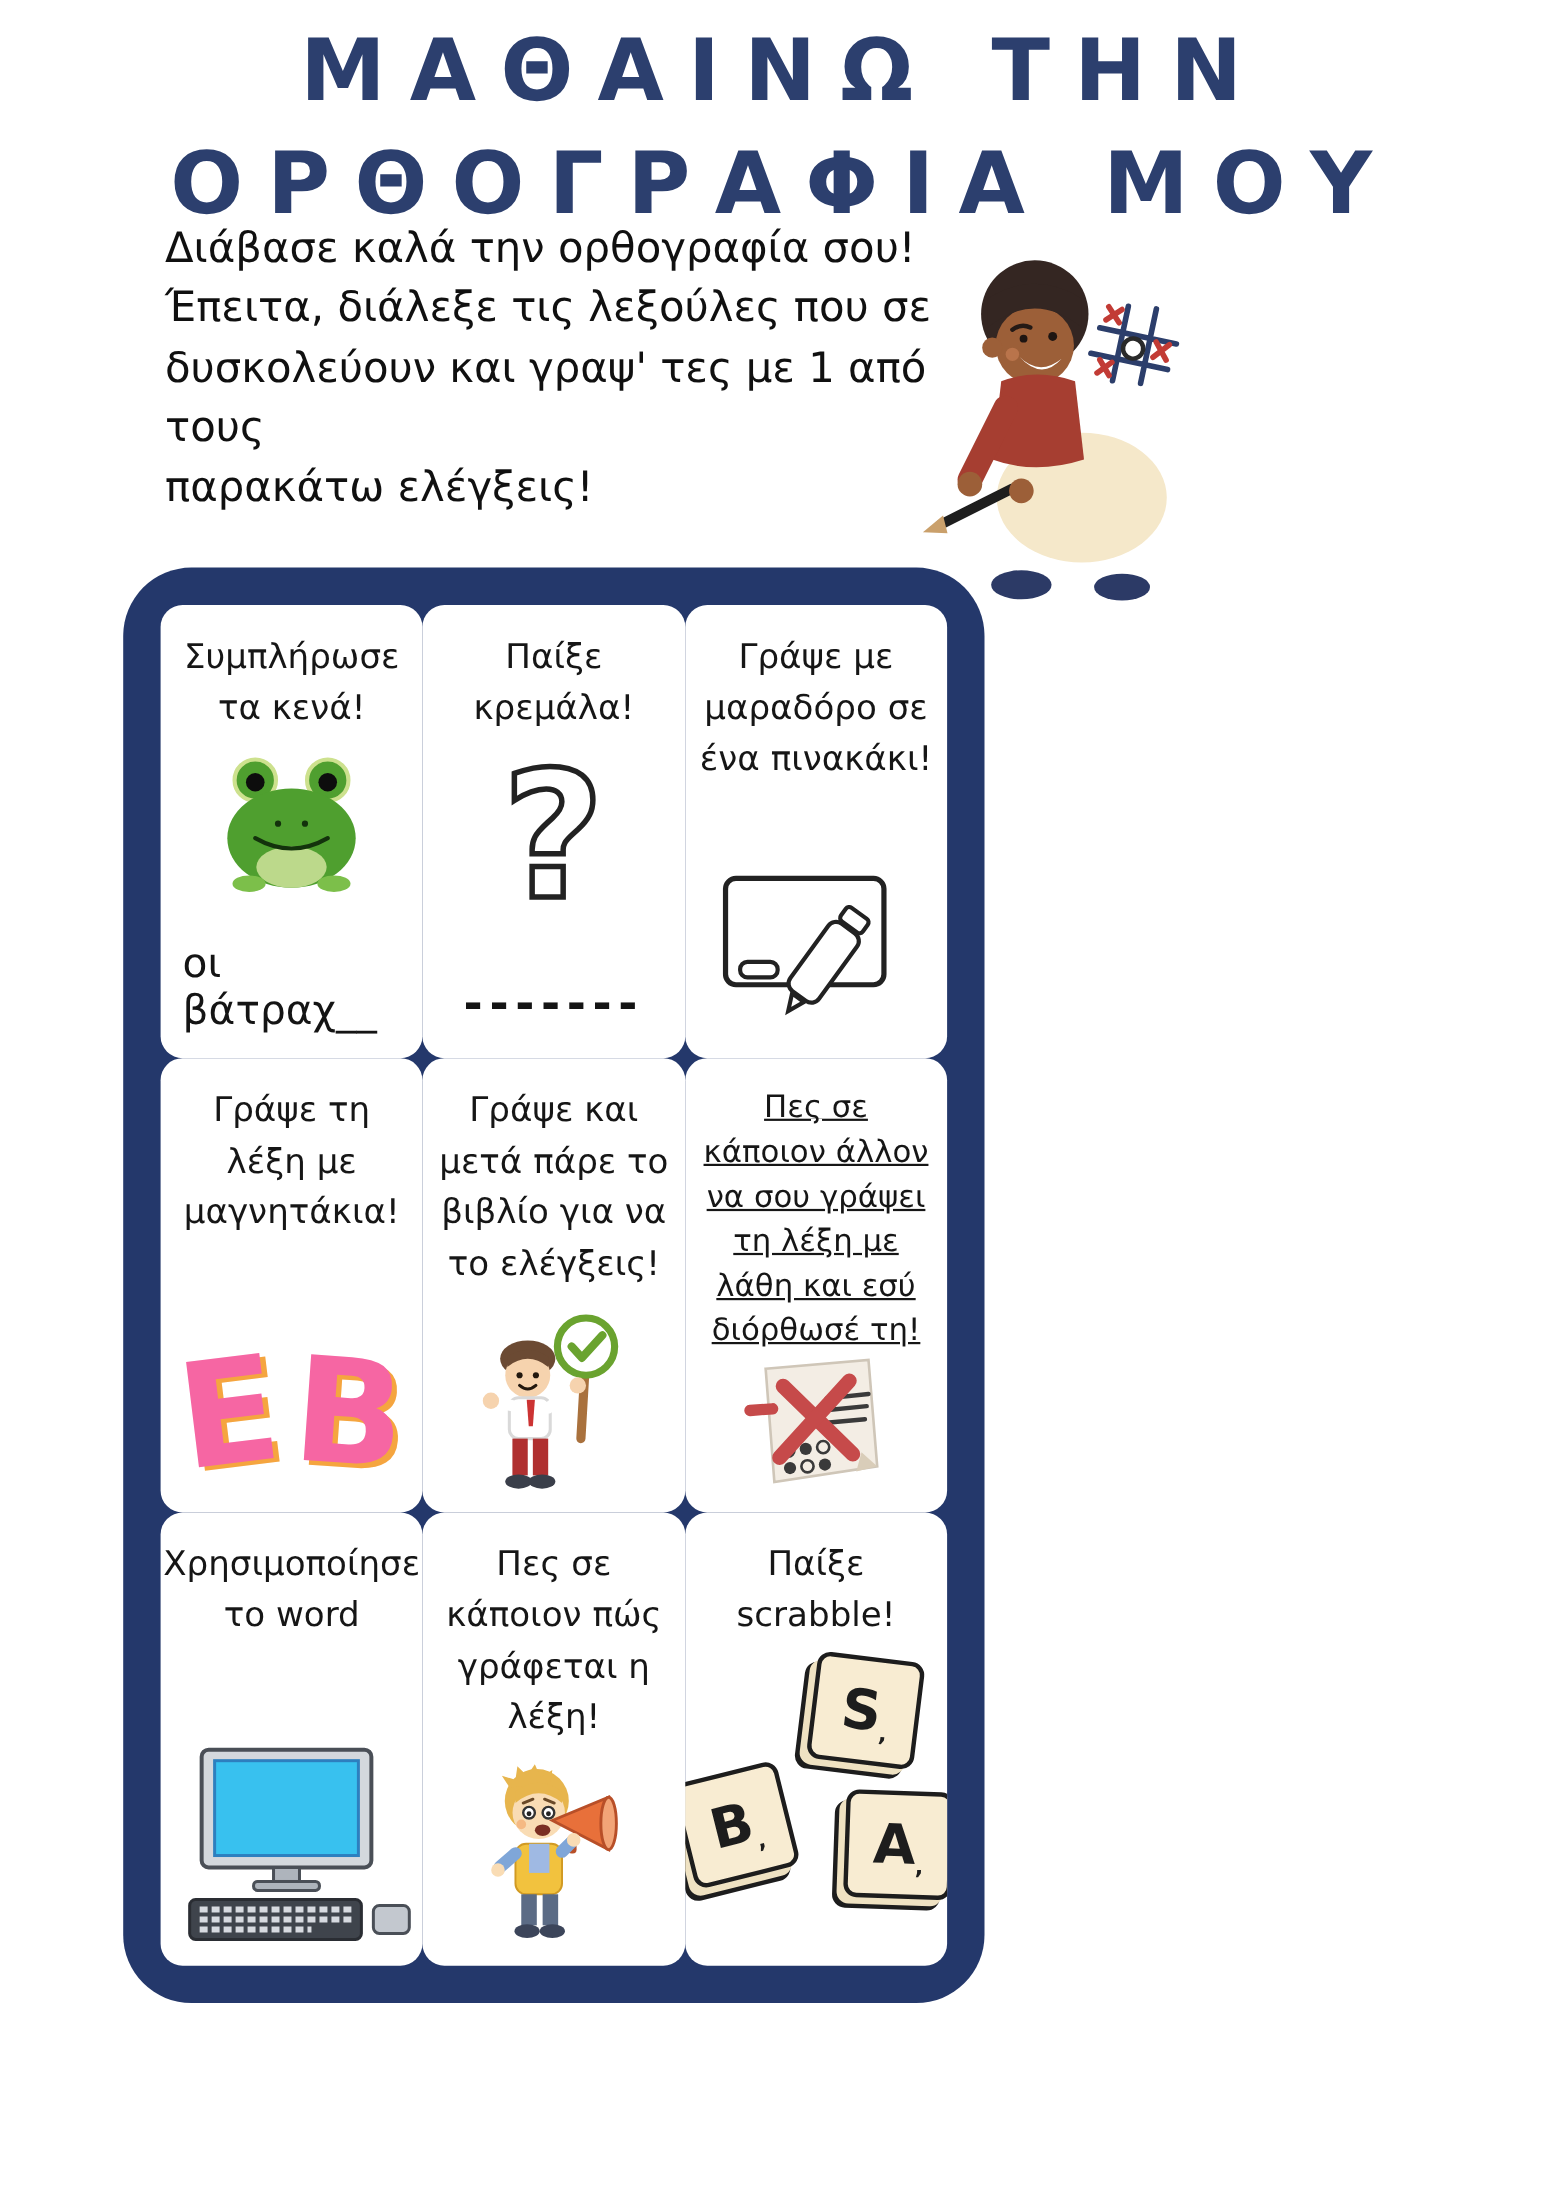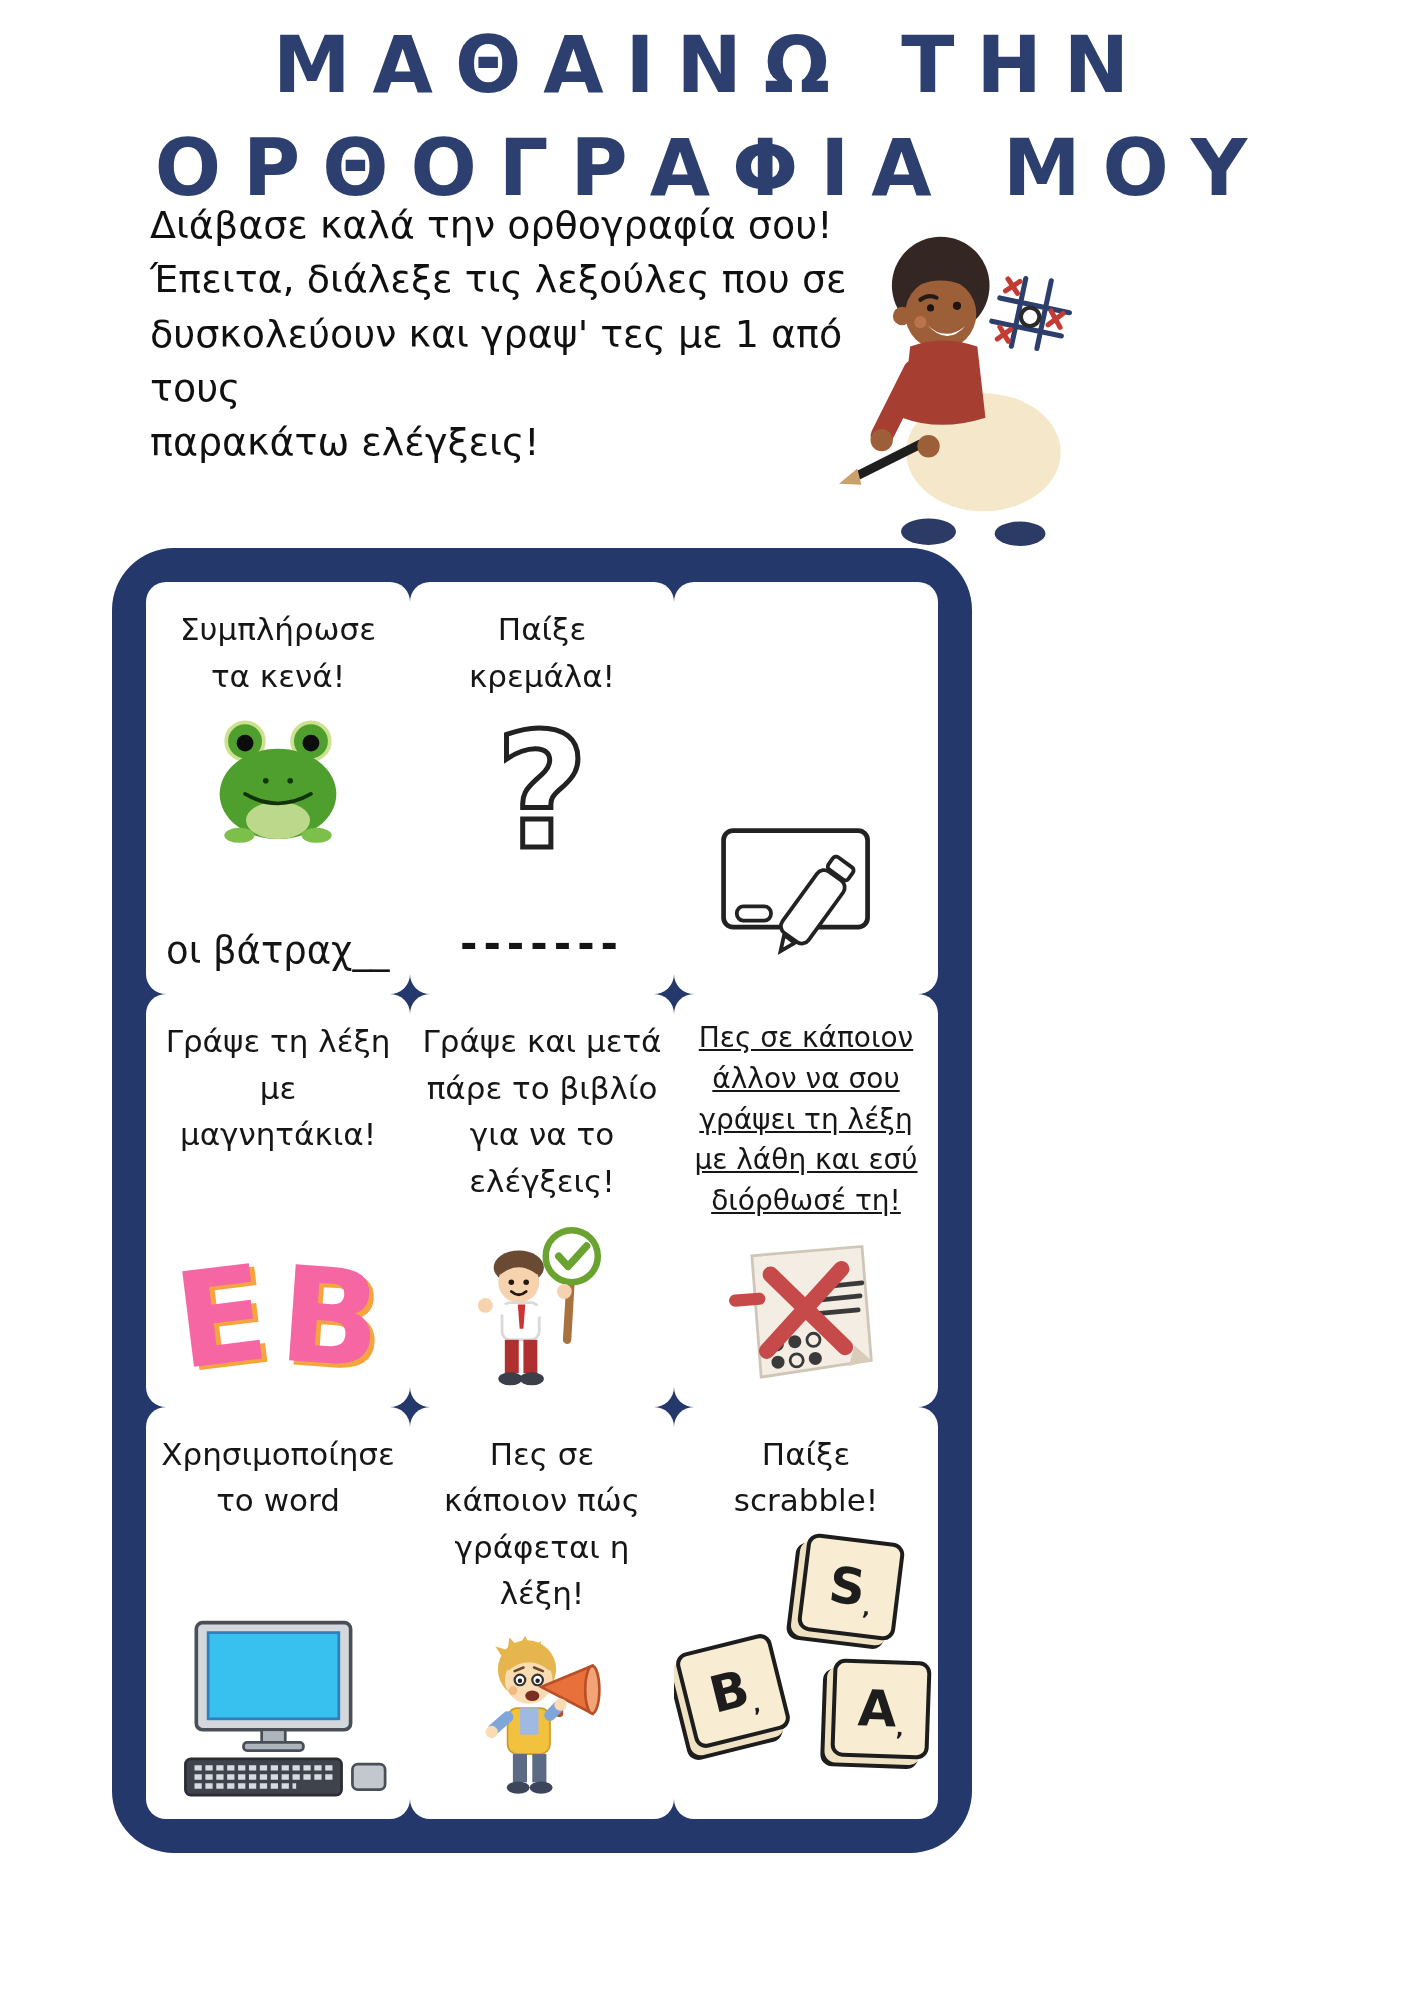--- a/index.html
+++ b/index.html
@@ -12,21 +12,21 @@
   .title .tl{display:block;font-size:78px;letter-spacing:22px;line-height:1.32;}
 
   
   .intro{position:absolute;top:198px;left:150px;width:740px;color:#101010;
          font-size:38px;line-height:1.43;font-weight:500;}
 
   
   .boy-wrap{position:absolute;left:828px;top:196px;width:260px;height:356px;}
 
   
-  .grid{position:absolute;left:112px;top:548px;width:860px;height:1305px;box-sizing:border-box;
+  .grid{position:absolute;left:112px;top:516px;width:783px;height:1305px;box-sizing:border-box;
         background:#24386b;border-radius:62px;padding:34px;display:grid;
         grid-template-columns:repeat(3,1fr);grid-template-rows:repeat(3,1fr);}
   .cell{background:#ffffff;border-radius:20px;display:flex;flex-direction:column;align-items:center;
         padding:24px 12px 16px;box-sizing:border-box;overflow:hidden;}
   .cell-text{font-size:31px;line-height:1.5;text-align:center;color:#161616;font-weight:500;}
   .w230{max-width:230px;} .w210{max-width:210px;} .w250{max-width:250px;}
   .w265{max-width:265px;} .small{font-size:28px;line-height:1.45;max-width:262px;text-decoration:underline;}
 
   .blank-word{margin-top:auto;align-self:flex-start;margin-left:8px;margin-bottom:6px;
               font-size:37px;color:#141414;font-weight:400;}
@@ -130,20 +130,21 @@
 
     <div class="cell">
       <div class="cell-text w210">Παίξε κρεμάλα!</div>
       <svg class="qmark-svg" viewBox="0 0 120 180">
         <text x="60" y="140" text-anchor="middle" font-family="DejaVu Sans, sans-serif" font-size="160" font-weight="bold" fill="#ffffff" stroke="#222222" stroke-width="5">?</text>
       </svg>
       <div class="dashes">-------</div>
     </div>
 
     <div class="cell">
+      <div class="cell-text w250">Γράψε με μαραδόρο σε ένα πινακάκι!</div>
       <svg class="board-svg" viewBox="0 0 190 160">
         <rect x="8" y="8" width="152" height="102" rx="10" fill="#ffffff" stroke="#222222" stroke-width="5"></rect>
         <rect x="22" y="88" width="36" height="15" rx="7" fill="#ffffff" stroke="#222222" stroke-width="4"></rect>
         <g transform="translate(118,48) rotate(36)">
           <rect x="-2" y="-16" width="26" height="16" rx="4" fill="#ffffff" stroke="#222222" stroke-width="4"></rect>
           <rect x="-6" y="2" width="34" height="80" rx="9" fill="#ffffff" stroke="#222222" stroke-width="4"></rect>
           <polygon points="4,84 11,100 18,84" fill="#ffffff" stroke="#222222" stroke-width="4"></polygon>
         </g>
       </svg>
     </div>

